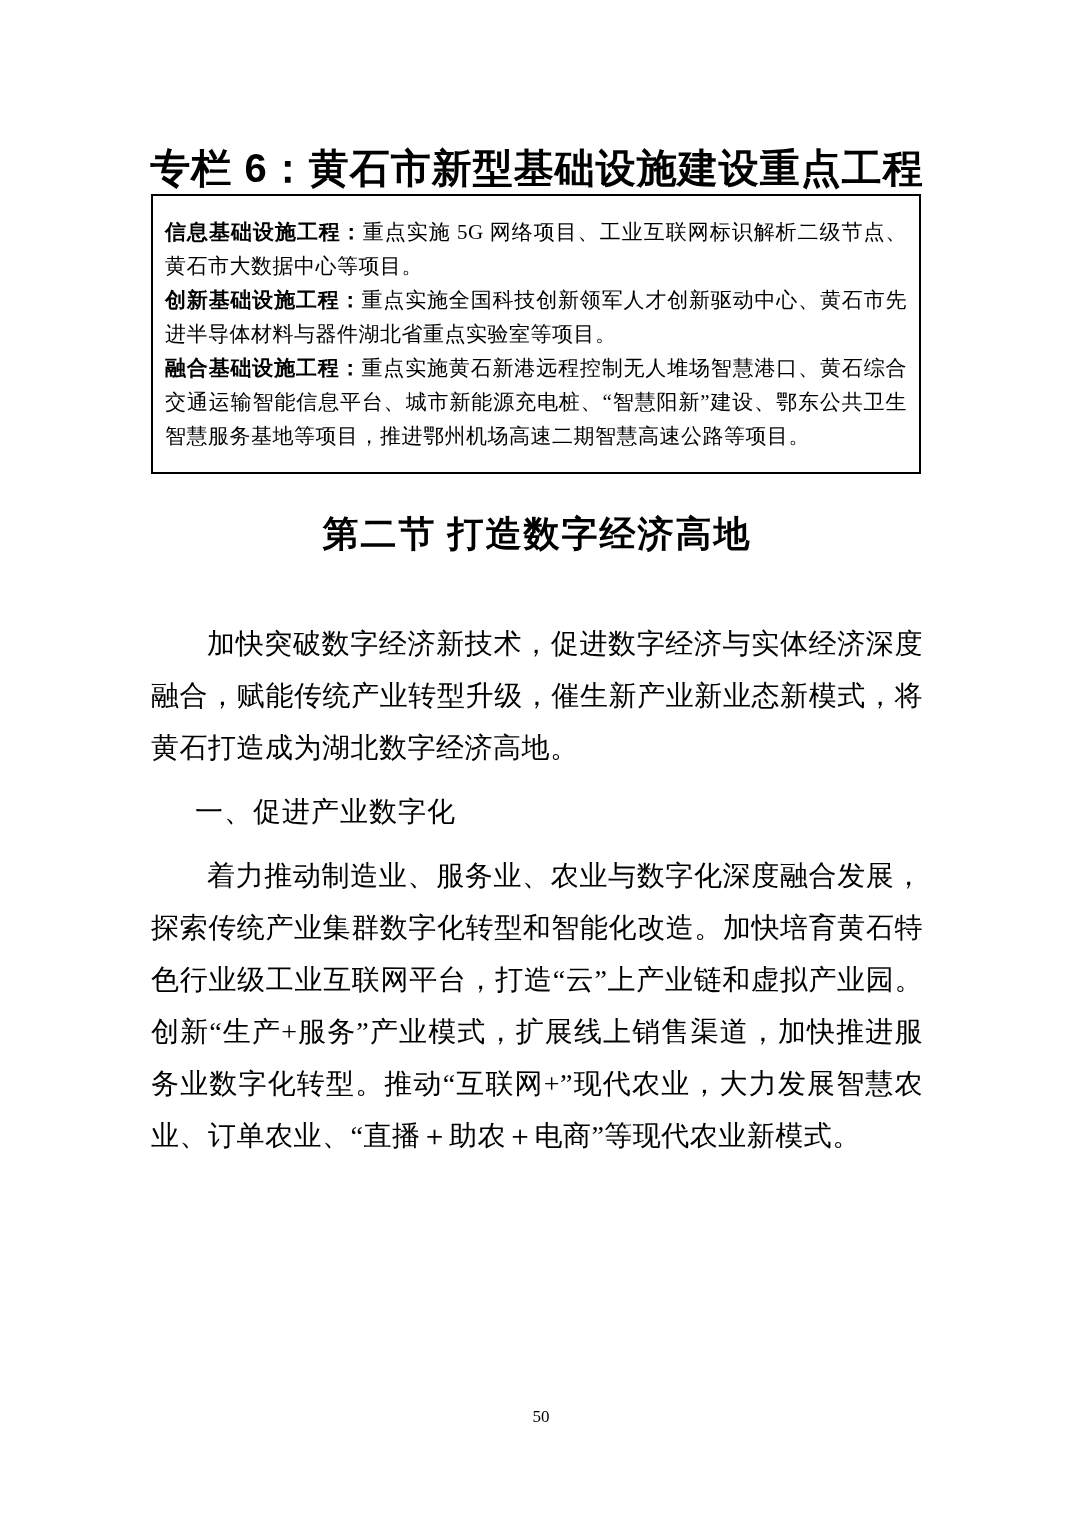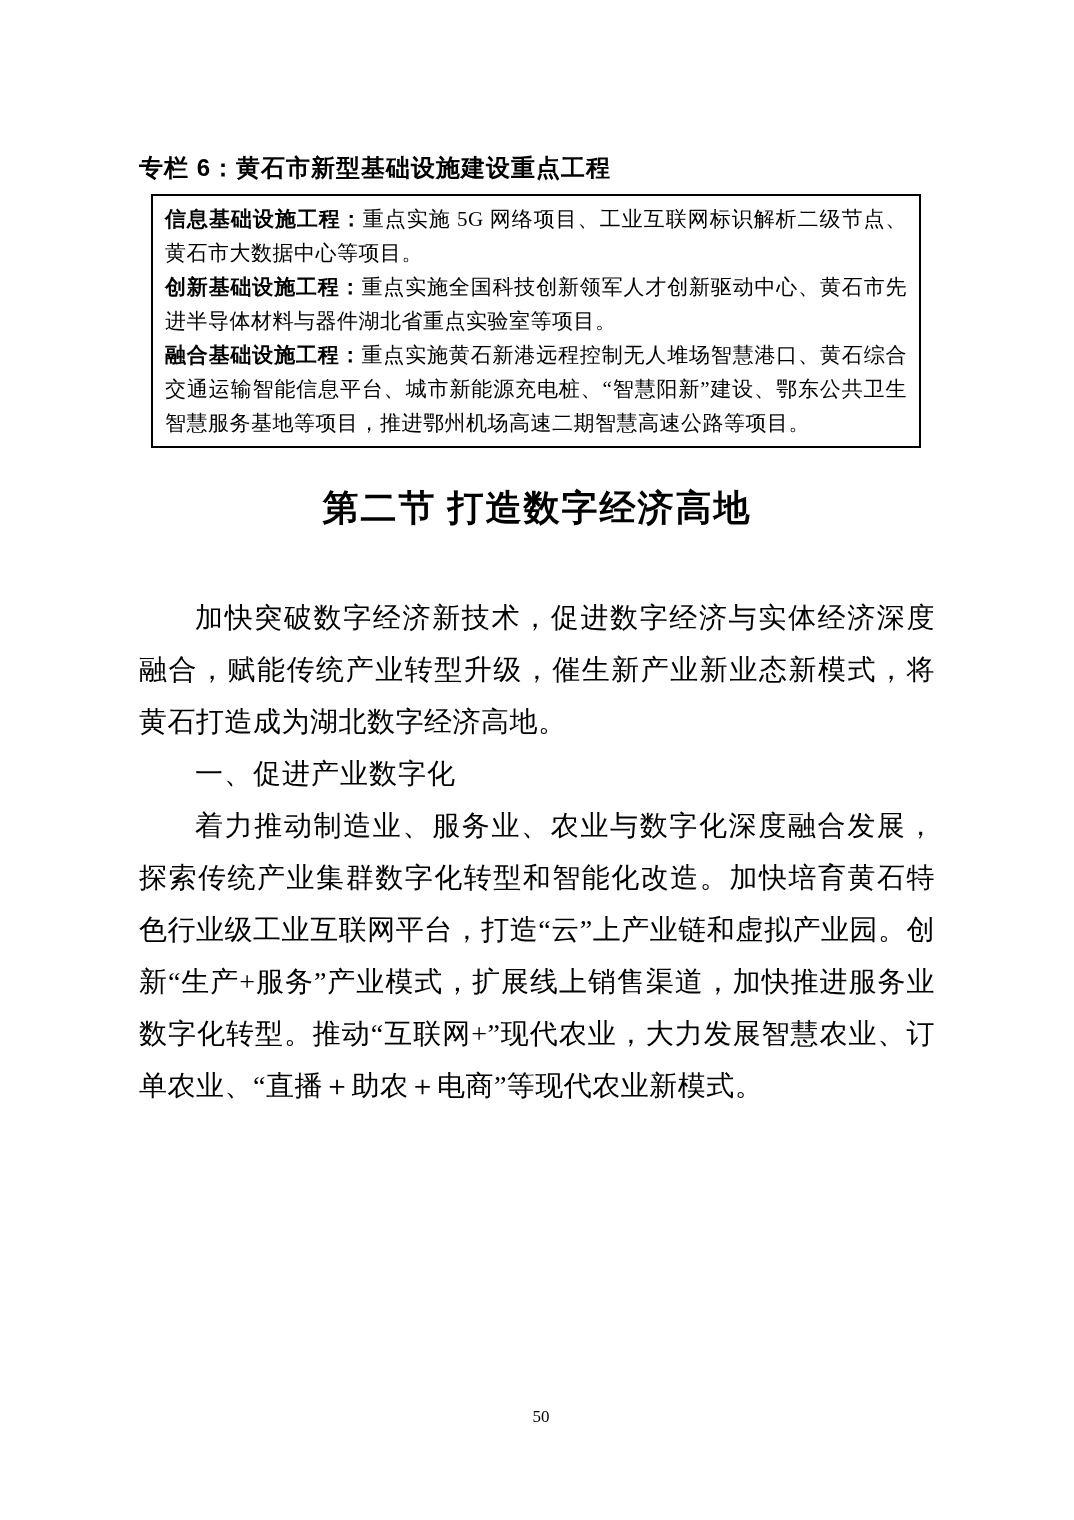--- a/index.html
+++ b/index.html
@@ -18,31 +18,32 @@
   }
   .content {
     margin: 0 139px;
     width: 796px;
   }
   
   .box-title {
     margin: 148px 0 0 0;
     font-family: "Liberation Sans", "DejaVu Sans", sans-serif;
     font-weight: bold;
-    font-size: 24px;
+    font-size: 40px;
     line-height: 40px;
+    text-align: center;
     letter-spacing: 1px;
   }
   
   .callout {
     box-sizing: border-box;
     margin: 6px auto 0 12px;
     width: 770px;
     border: 2px solid #000000;
-    padding: 6px 12px;
+    padding: 19px 12px;
   }
   .callout p {
     margin: 0;
     font-size: 21px;
     line-height: 34px;
     text-align: justify;
     letter-spacing: 0.5px;
   }
   .callout .lbl {
     font-weight: bold;
@@ -52,21 +53,21 @@
     margin: 36px 0 0 0;
     font-family: "Liberation Serif", "DejaVu Serif", serif;
     font-weight: bold;
     font-size: 36px;
     line-height: 48px;
     text-align: center;
     letter-spacing: 2px;
   }
   
   .body-para {
-    margin: 0;
+    margin: 12px;
     font-size: 28px;
     line-height: 52px;
     text-align: justify;
     text-indent: 2em;
     letter-spacing: 0.5px;
   }
   .body-para.intro {
     margin-top: 60px;
   }
   

